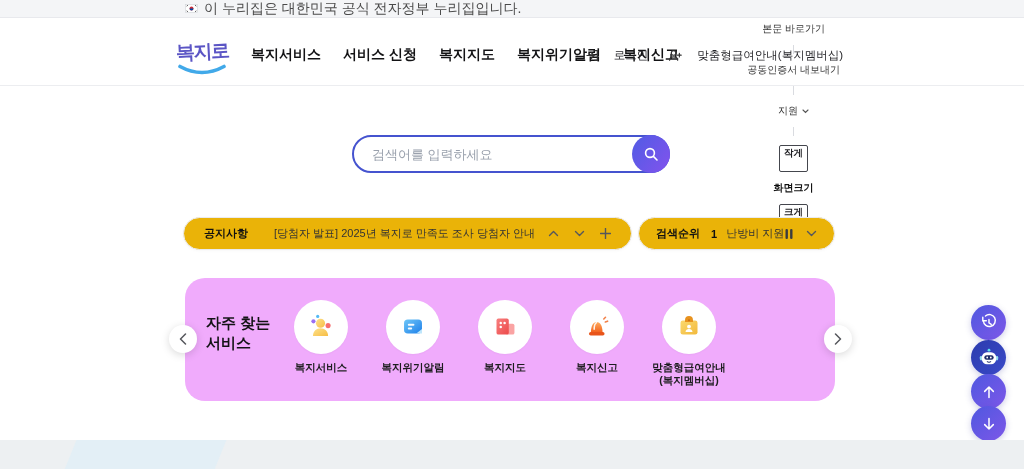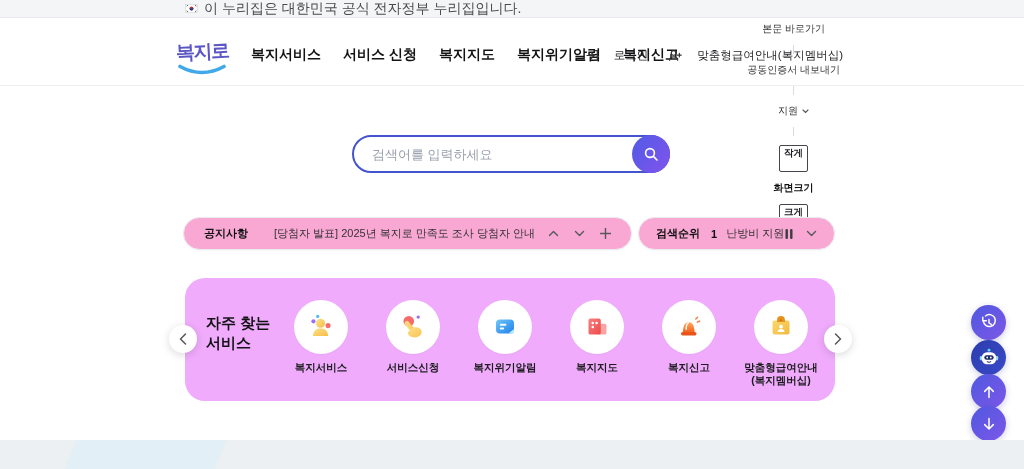--- a/index.html
+++ b/index.html
@@ -39,21 +39,21 @@
     display:flex; align-items:center;margin-top:12px; }
   .searchbar input { border:none; outline:none; flex:1; margin:0 44px 0 18px;
     font-size:13px; color:#333; background:transparent;
     font-family:"Liberation Sans","DejaVu Sans",sans-serif; }
   .searchbar input::placeholder { color:#99a0ac; }
   .search-btn { position:absolute; right:-2px; top:-2px; width:38px; height:38px;
     border-radius:50%; border:none; cursor:pointer;
     background:linear-gradient(125deg,#5a5ae6 20%,#7b54ec 85%);
     display:flex; align-items:center; justify-content:center; }
   
-  .pill { position:absolute; top:217px; height:33px; background:#f9a8d4;
+  .pill { position:absolute; top:217px; height:33px; background:#eab308;
     border:1px solid #eaebef; border-radius:17px; box-shadow:0 1px 3px rgba(0,0,0,.03);
     display:flex; align-items:center; font-size:11px; color:#333; }
   .notice-pill { left:183px; width:449px; padding:0 20px; }
   .notice-label { font-weight:700; color:#111; margin-right:26px; white-space:nowrap; }
   .notice-text { flex:1; white-space:nowrap; overflow:hidden; cursor:pointer; }
   .pill-controls { display:flex; align-items:center; gap:15px; }
   .ctl { background:none; border:none; cursor:pointer; display:flex; align-items:center; padding:0; }
   .rank-pill { left:638px; width:197px; padding:11px 17px; }
   .rank-label { font-weight:700; color:#111; margin-right:11px; white-space:nowrap; }
   .rank-num { font-weight:700; color:#111; margin-right:9px; }
@@ -222,37 +222,20 @@
           <circle cx="10" cy="12" r="2.2" fill="#9b6ef3"></circle>
           <circle cx="14.5" cy="6.8" r="1.7" fill="#54b9f5"></circle>
           <circle cx="25.5" cy="16.5" r="2.7" fill="#f66d6d"></circle>
           <circle cx="17.5" cy="14" r="4.8" fill="url(#gy)"></circle>
           <path d="M9.5 27.5c0-5.2 3.6-8.2 8-8.2s8 3 8 8.2z" fill="url(#gy)"></path>
         </svg>
       </span>
       <span class="svc-label">복지서비스</span>
     </div>
 
-    <div class="svc-item">
-      <span class="svc-circle">
-        <svg width="34" height="34" viewBox="0 0 36 36">
-          <defs>
-              <linearGradient id="gh" x1="0" y1="0" x2="1" y2="1">
-                <stop offset="0" stop-color="#fddf8a"></stop>
-                <stop offset="1" stop-color="#f9c453"></stop>
-              </linearGradient>
-            </defs>
-          <circle cx="13.5" cy="12" r="5.6" fill="#f56a6a"></circle>
-          <circle cx="23.5" cy="7.5" r="1.8" fill="#9b6ef3"></circle>
-          <rect x="12" y="10.5" width="5" height="14" rx="2.5" fill="url(#gh)" transform="rotate(-40 14.5 17.5)"></rect>
-          <path d="M15.5 20.5c3.5-3.5 10.5-2.5 11.5 1.5.9 3.6-2.2 7-7.2 7-4.2 0-7.3-2.2-7.3-5.2z" fill="url(#gh)"></path>
-        </svg>
-      </span>
-      <span class="svc-label">서비스신청</span>
-    </div>
 
     <div class="svc-item">
       <span class="svc-circle">
         <svg width="34" height="34" viewBox="0 0 36 36">
           <defs>
               <linearGradient id="gb" x1="0" y1="0" x2="1" y2="1">
                 <stop offset="0" stop-color="#6ec6f8"></stop>
                 <stop offset="1" stop-color="#1d7fe9"></stop>
               </linearGradient>
             </defs>

